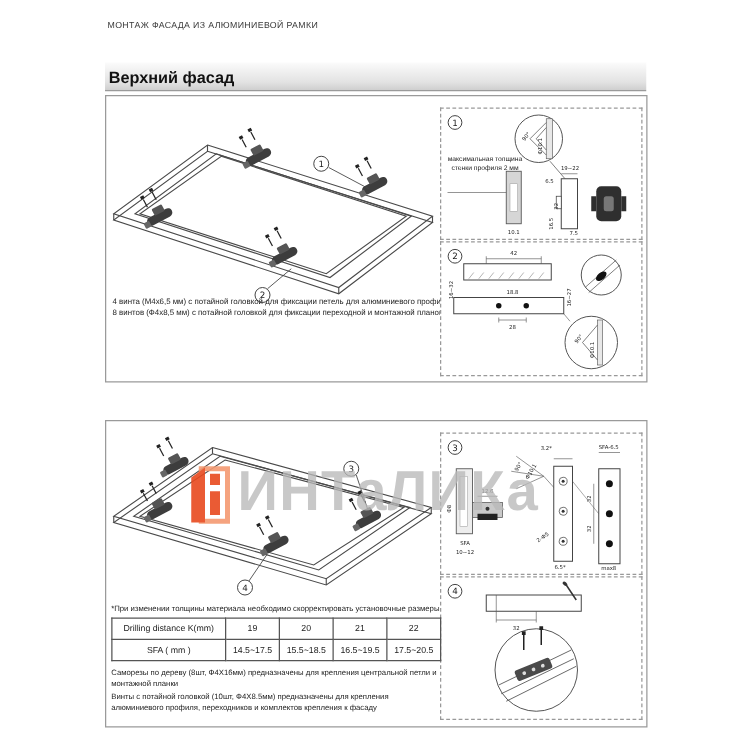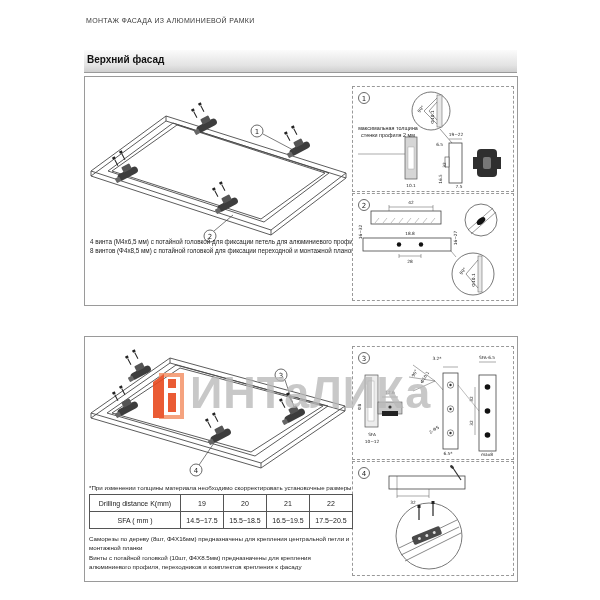--- a/index.html
+++ b/index.html
@@ -2,21 +2,21 @@
 <html><head>
 <meta charset="utf-8">
 <style>
   html,body{margin:0;padding:0;background:#fff;}
   #page{position:relative;width:600px;height:600px;background:#ffffff;overflow:hidden;
         font-family:"Liberation Sans","DejaVu Sans",sans-serif;color:#222;}
   .hdr{position:absolute;left:86px;top:17px;font-size:7px;letter-spacing:.3px;color:#3a3a3a;}
   .titlebar{position:absolute;left:84px;width:433px;height:22px;
             background:linear-gradient(180deg,#fbfbfb 0%,#e3e3e3 70%,#cfcfcf 100%);
             border-bottom:1px solid #9a9a9a;}
-  .titlebar span{display:block;padding:4px 0 0 3px;font-size:10px;font-weight:bold;color:#111;}
+  .titlebar span{display:block;padding:4px 0 0 3px;font-size:13px;font-weight:bold;color:#111;}
   .cbox{position:absolute;left:84px;width:432px;border:1px solid #9a9a9a;background:#fff;}
   .dashed{position:absolute;border:1px dashed #999;background:#fff;}
   .smalltxt{font-size:6.3px;line-height:1.5;color:#1c1c1c;}
   .annot{position:absolute;left:3px;top:38px;width:64px;font-size:5.4px;line-height:1.3;
          text-align:center;color:#1c1c1c;}
   svg{position:absolute;left:0;top:0;}
   svg text{font-family:"DejaVu Sans",sans-serif;fill:#1c1c1c;}
   .dim{font-size:4.3px;}
   .callout-num{font-size:7px;}
   table.drill{position:absolute;left:4px;top:157px;border-collapse:collapse;table-layout:fixed;}

